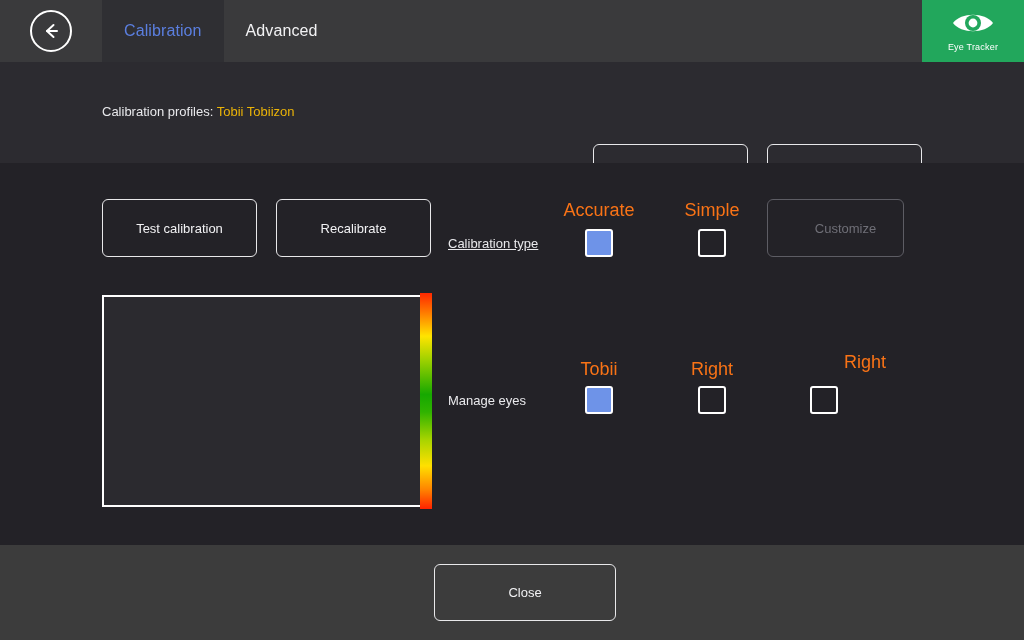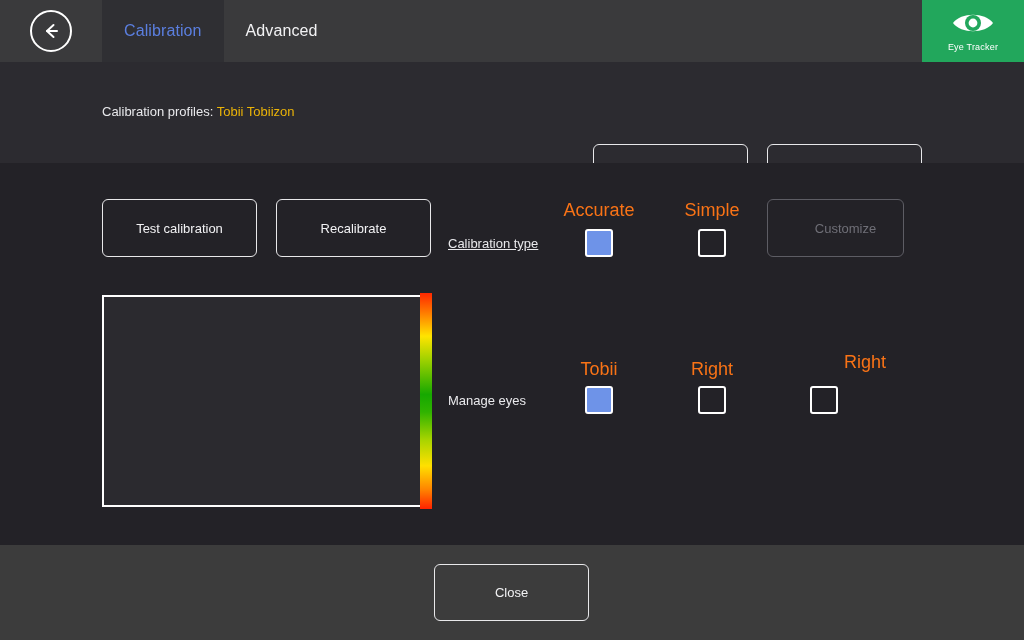--- a/index.html
+++ b/index.html
@@ -214,21 +214,21 @@
   .footer {
     position: absolute;
     top: 545px; left: 0;
     width: 1024px;
     height: 95px;
     background: #3c3c3c;
   }
   .btn-close {
     position: absolute;
     left: 434px; top: 564px;
-    width: 155px; height: 57px;
+    width: 182px; height: 57px;
     border-color: #e8e8ea;
   }
 </style>
 </head>
 <body>
 
 <div class="screen">
 
   <div class="topbar">
 

